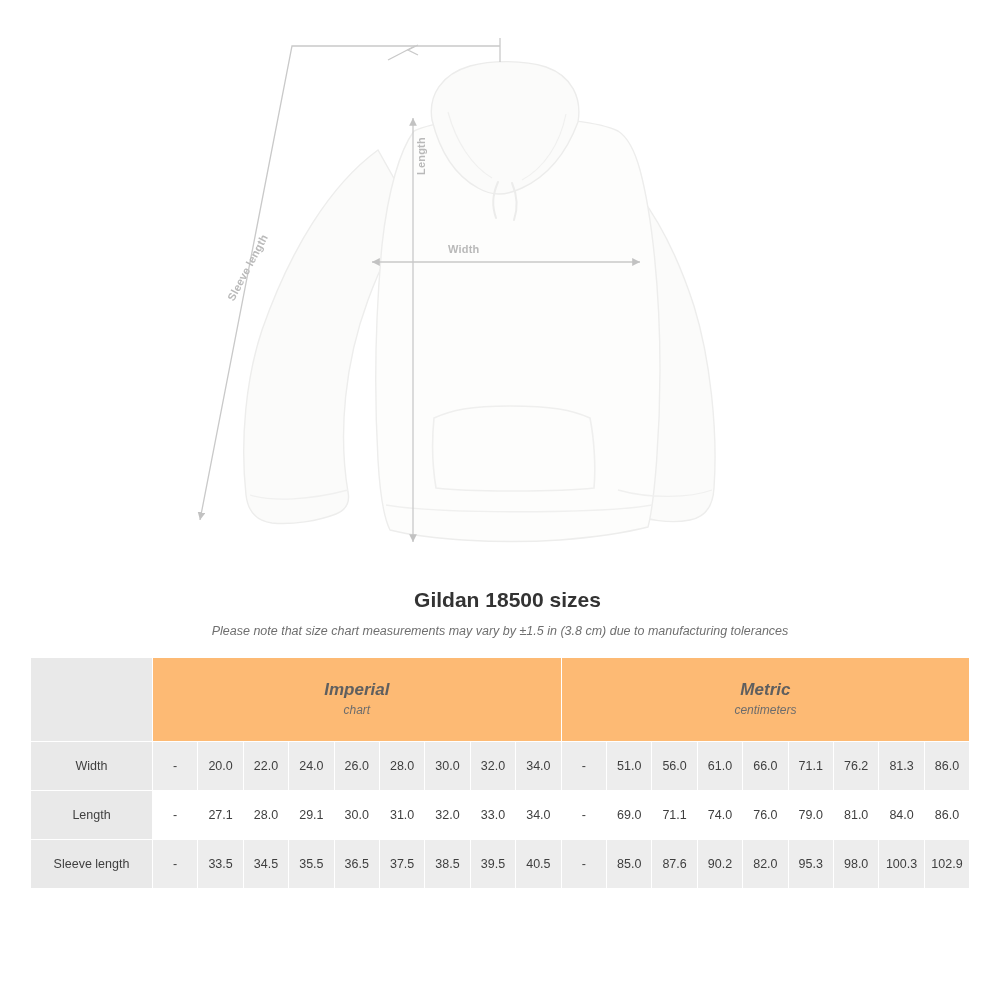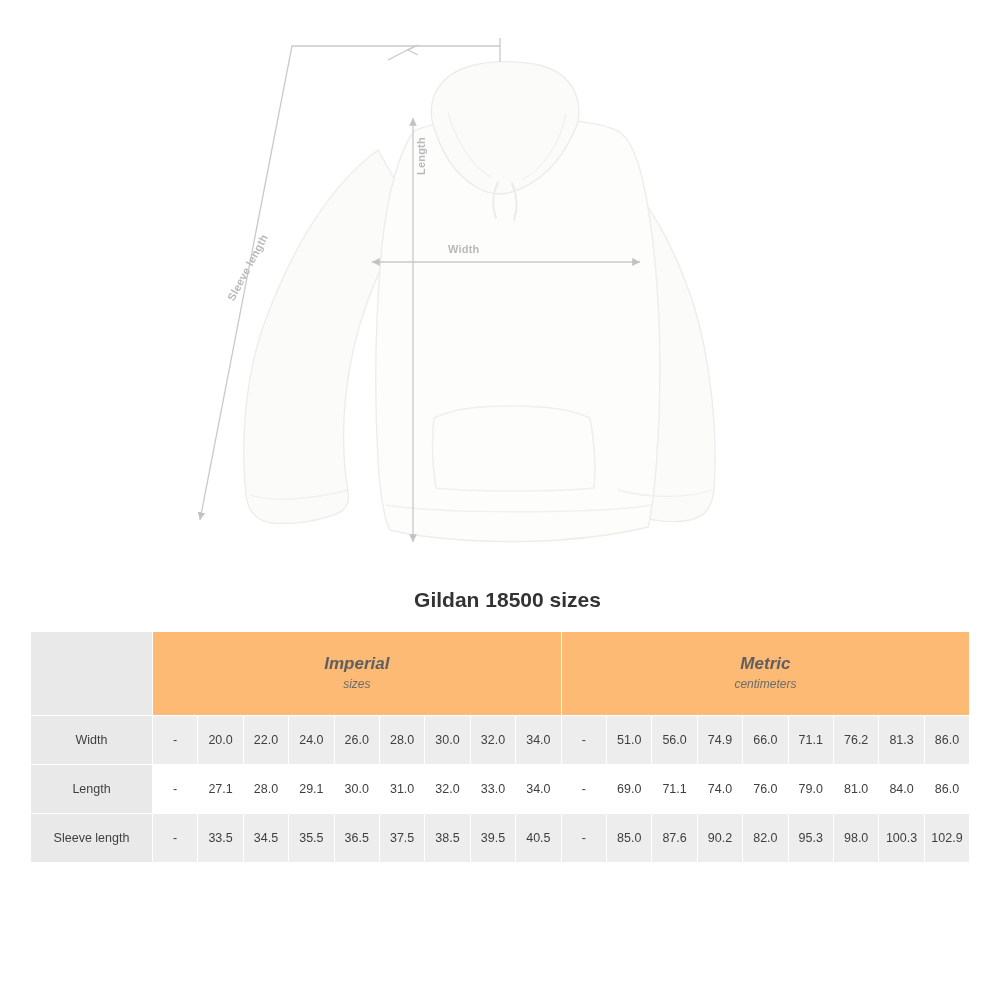--- a/index.html
+++ b/index.html
@@ -217,20 +217,21 @@
       </g>
     </svg>
 
     <span class="dim-label lbl-length">Length</span>
     <span class="dim-label lbl-width">Width</span>
     <span class="dim-label lbl-sleeve">Sleeve length</span>
   </div>
 
   <div class="title-block">
     <h1 class="chart-title">Gildan 18500 sizes</h1>
+    <p class="chart-note">Please note that size chart measurements may vary by ±1.5 in (3.8 cm) due to manufacturing tolerances</p>
   </div>
 
   <div class="table-wrap">
     <table class="size-table">
       <colgroup>
         <col class="col-label">
         <col class="col-val">
           <col class="col-val">
           <col class="col-val">
           <col class="col-val">
@@ -247,21 +248,21 @@
           <col class="col-val">
           <col class="col-val">
           <col class="col-val">
           <col class="col-val">
       </colgroup>
       <tbody>
         <tr>
           <td class="corner-cell"></td>
           <td class="sys-head" colspan="9">
             <span class="sys-name">Imperial</span>
-            <span class="sys-unit">sizes</span>
+            <span class="sys-unit">chart</span>
           </td>
           <td class="sys-head" colspan="9">
             <span class="sys-name">Metric</span>
             <span class="sys-unit">centimeters</span>
           </td>
         </tr>
 
 
         <tr class="shaded">
           <td class="row-label">Width</td>
@@ -270,21 +271,21 @@
           <td>22.0</td>
           <td>24.0</td>
           <td>26.0</td>
           <td>28.0</td>
           <td>30.0</td>
           <td>32.0</td>
           <td>34.0</td>
           <td>-</td>
           <td>51.0</td>
           <td>56.0</td>
-          <td>74.9</td>
+          <td>61.0</td>
           <td>66.0</td>
           <td>71.1</td>
           <td>76.2</td>
           <td>81.3</td>
           <td>86.0</td>
         </tr>
 
         <tr class="plain">
           <td class="row-label">Length</td>
           <td>-</td>

